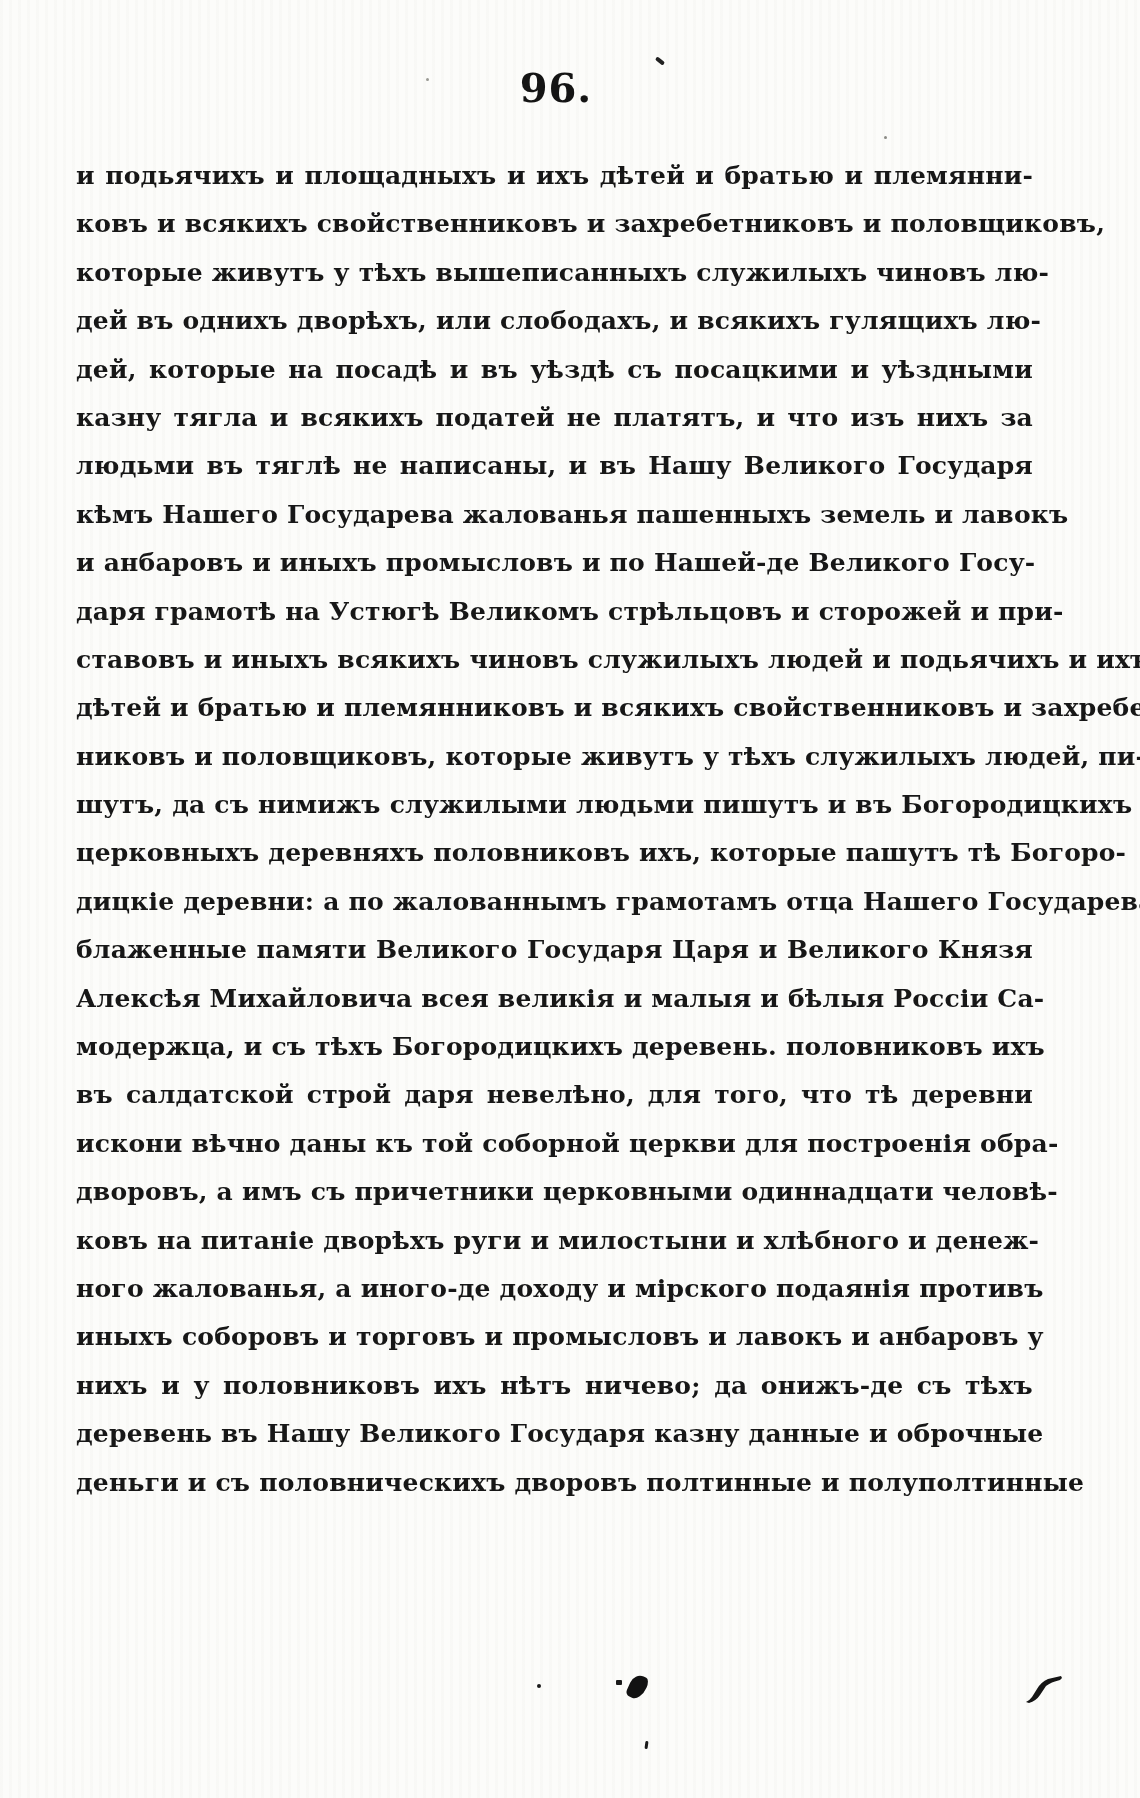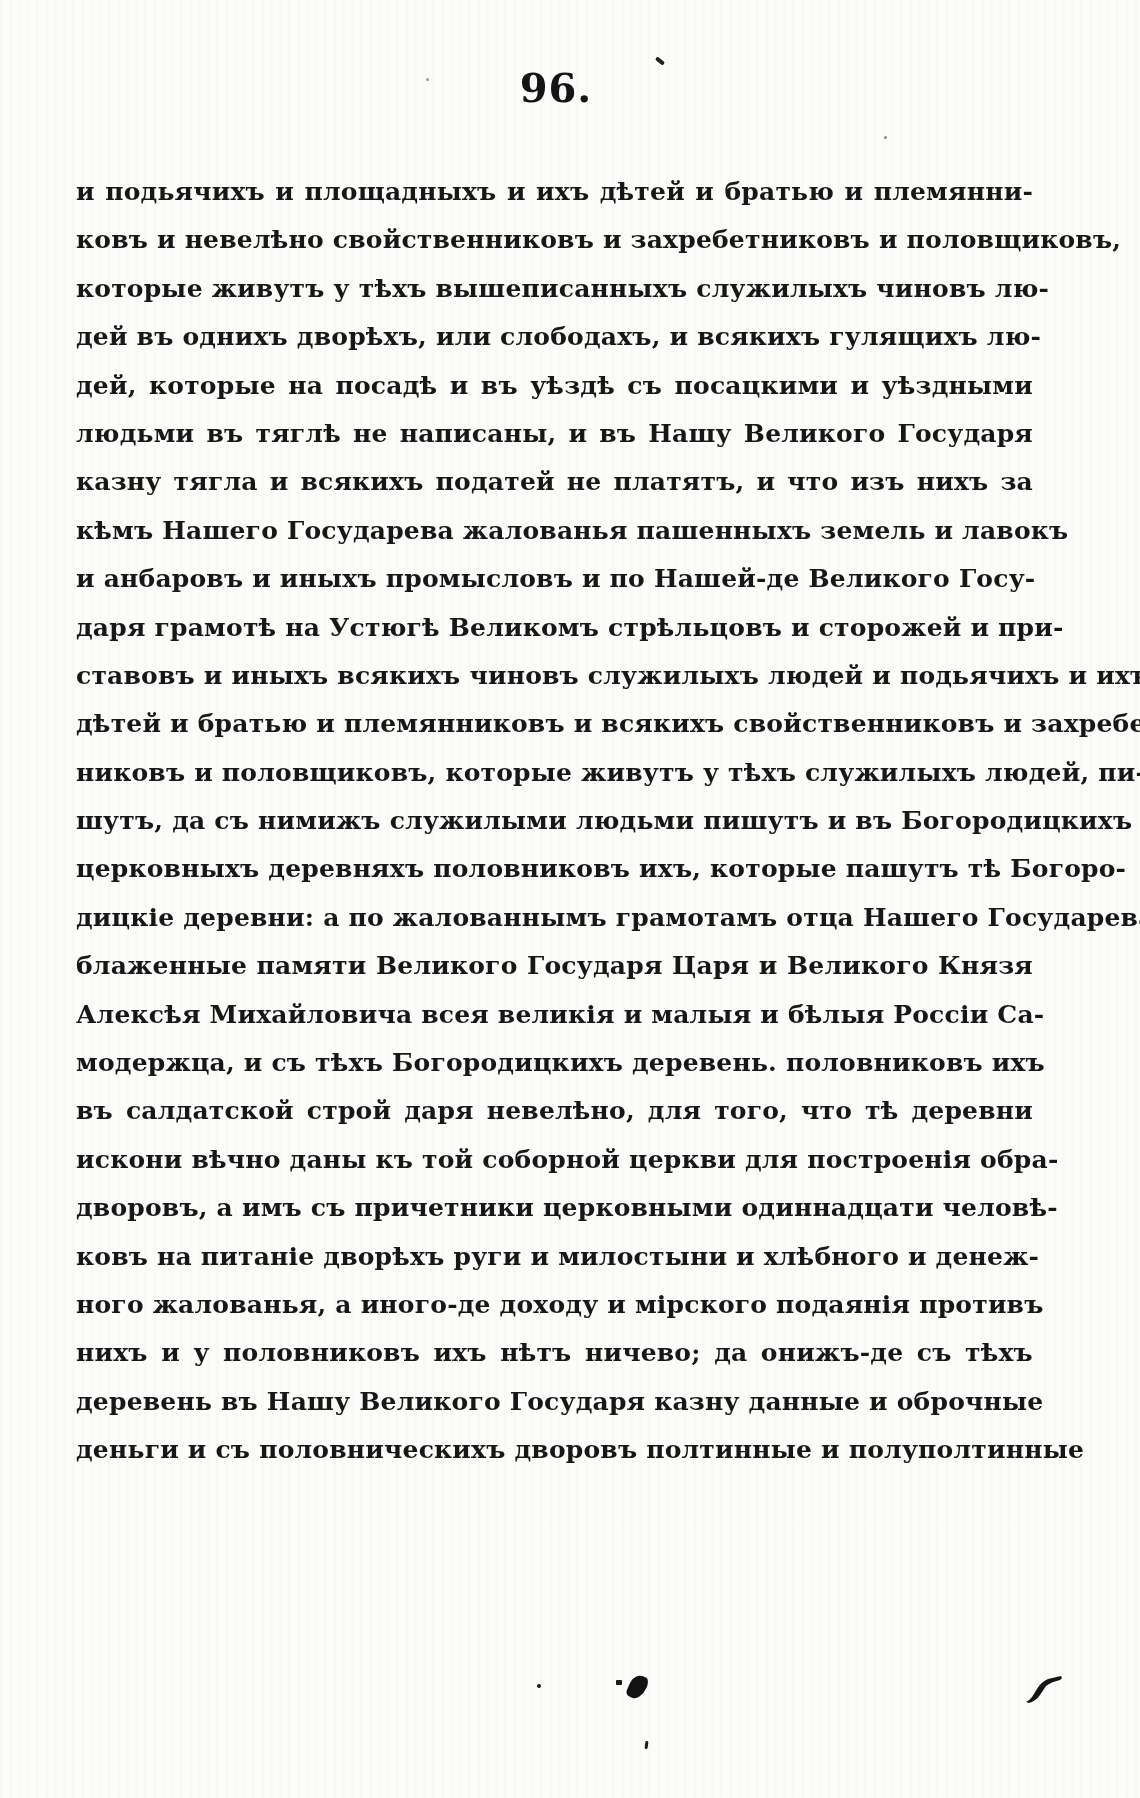--- a/index.html
+++ b/index.html
@@ -29,21 +29,21 @@
     text-align: center;
     transform: translateX(-14px);
     font-size: 40px;
     font-weight: 700;
     letter-spacing: 1px;
     color: #141414;
   }
   .text-block {
     position: absolute;
     left: 76px;
-    top: 168px;
+    top: 152px;
     width: 957px;
   }
   .text-line {
     height: 48.4px;
     line-height: 48.4px;
     font-size: 25px;
     font-weight: 700;
     letter-spacing: 0.2px;
     white-space: nowrap;
     text-align: justify;
@@ -99,43 +99,44 @@
 </style>
 </head>
 <body>
 
 <div class="page" style="background-color: rgb(252, 252, 250); color: rgb(22, 22, 22);">
 
   <div class="page-number">96.</div>
 
   <div class="text-block">
       <div class="text-line">и подьячихъ и площадныхъ и ихъ дѣтей и братью и племянни-</div>
-      <div class="text-line">ковъ и невелѣно свойственниковъ и захребетниковъ и половщиковъ,</div>
+      <div class="text-line">ковъ и всякихъ свойственниковъ и захребетниковъ и половщиковъ,</div>
       <div class="text-line">которые живутъ у тѣхъ вышеписанныхъ служилыхъ чиновъ лю-</div>
       <div class="text-line">дей въ однихъ дворѣхъ, или слободахъ, и всякихъ гулящихъ лю-</div>
       <div class="text-line">дей, которые на посадѣ и въ уѣздѣ съ посацкими и уѣздными</div>
+      <div class="text-line">казну тягла и всякихъ податей не платятъ, и что изъ нихъ за</div>
       <div class="text-line">людьми въ тяглѣ не написаны, и въ Нашу Великого Государя</div>
-      <div class="text-line">казну тягла и всякихъ податей не платятъ, и что изъ нихъ за</div>
       <div class="text-line">кѣмъ Нашего Государева жалованья пашенныхъ земель и лавокъ</div>
       <div class="text-line">и анбаровъ и иныхъ промысловъ и по Нашей-де Великого Госу-</div>
       <div class="text-line">даря грамотѣ на Устюгѣ Великомъ стрѣльцовъ и сторожей и при-</div>
       <div class="text-line">ставовъ и иныхъ всякихъ чиновъ служилыхъ людей и подьячихъ и ихъ</div>
       <div class="text-line">дѣтей и братью и племянниковъ и всякихъ свойственниковъ и захребет-</div>
       <div class="text-line">никовъ и половщиковъ, которые живутъ у тѣхъ служилыхъ людей, пи-</div>
       <div class="text-line">шутъ, да съ нимижъ служилыми людьми пишутъ и въ Богородицкихъ</div>
       <div class="text-line">церковныхъ деревняхъ половниковъ ихъ, которые пашутъ тѣ Богоро-</div>
       <div class="text-line">дицкіе деревни: а по жалованнымъ грамотамъ отца Нашего Государева</div>
       <div class="text-line">блаженные памяти Великого Государя Царя и Великого Князя</div>
       <div class="text-line">Алексѣя Михайловича всея великія и малыя и бѣлыя Россіи Са-</div>
       <div class="text-line">модержца, и съ тѣхъ Богородицкихъ деревень. половниковъ ихъ</div>
       <div class="text-line">въ салдатской строй даря невелѣно, для того, что тѣ деревни</div>
       <div class="text-line">искони вѣчно даны къ той соборной церкви для построенія обра-</div>
       <div class="text-line">дворовъ, а имъ съ причетники церковными одиннадцати человѣ-</div>
       <div class="text-line">ковъ на питаніе дворѣхъ руги и милостыни и хлѣбного и денеж-</div>
       <div class="text-line">ного жалованья, а иного-де доходу и мірского подаянія противъ</div>
+      <div class="text-line">иныхъ соборовъ и торговъ и промысловъ и лавокъ и анбаровъ у</div>
       <div class="text-line">нихъ и у половниковъ ихъ нѣтъ ничево; да онижъ-де съ тѣхъ</div>
       <div class="text-line">деревень въ Нашу Великого Государя казну данные и оброчные</div>
       <div class="text-line">деньги и съ половническихъ дворовъ полтинные и полуполтинные</div>
     </div>
 
   <span class="header-tick"></span>
   <span class="speck dot faint-dot-a"></span>
   <span class="speck dot faint-dot-b"></span>
   <span class="speck dot mid-dot"></span>
   <span class="speck mid-square"></span>

